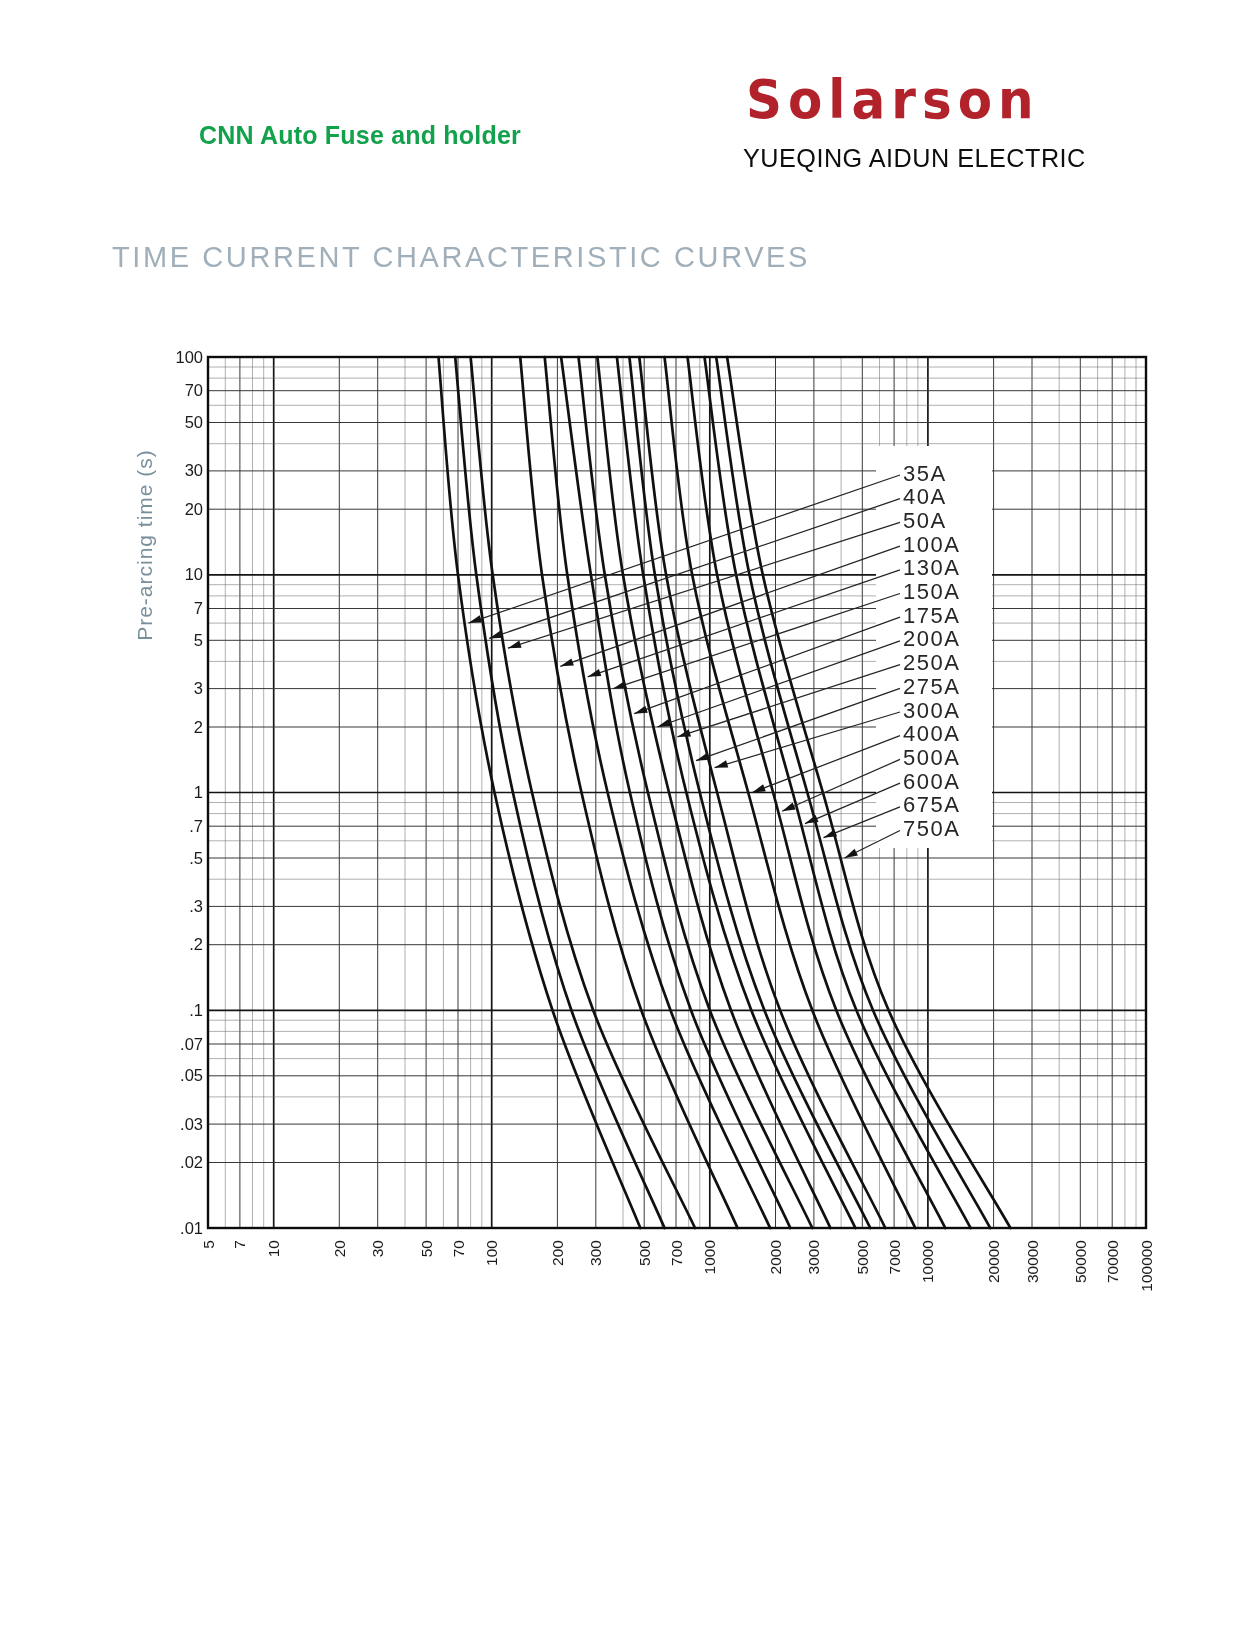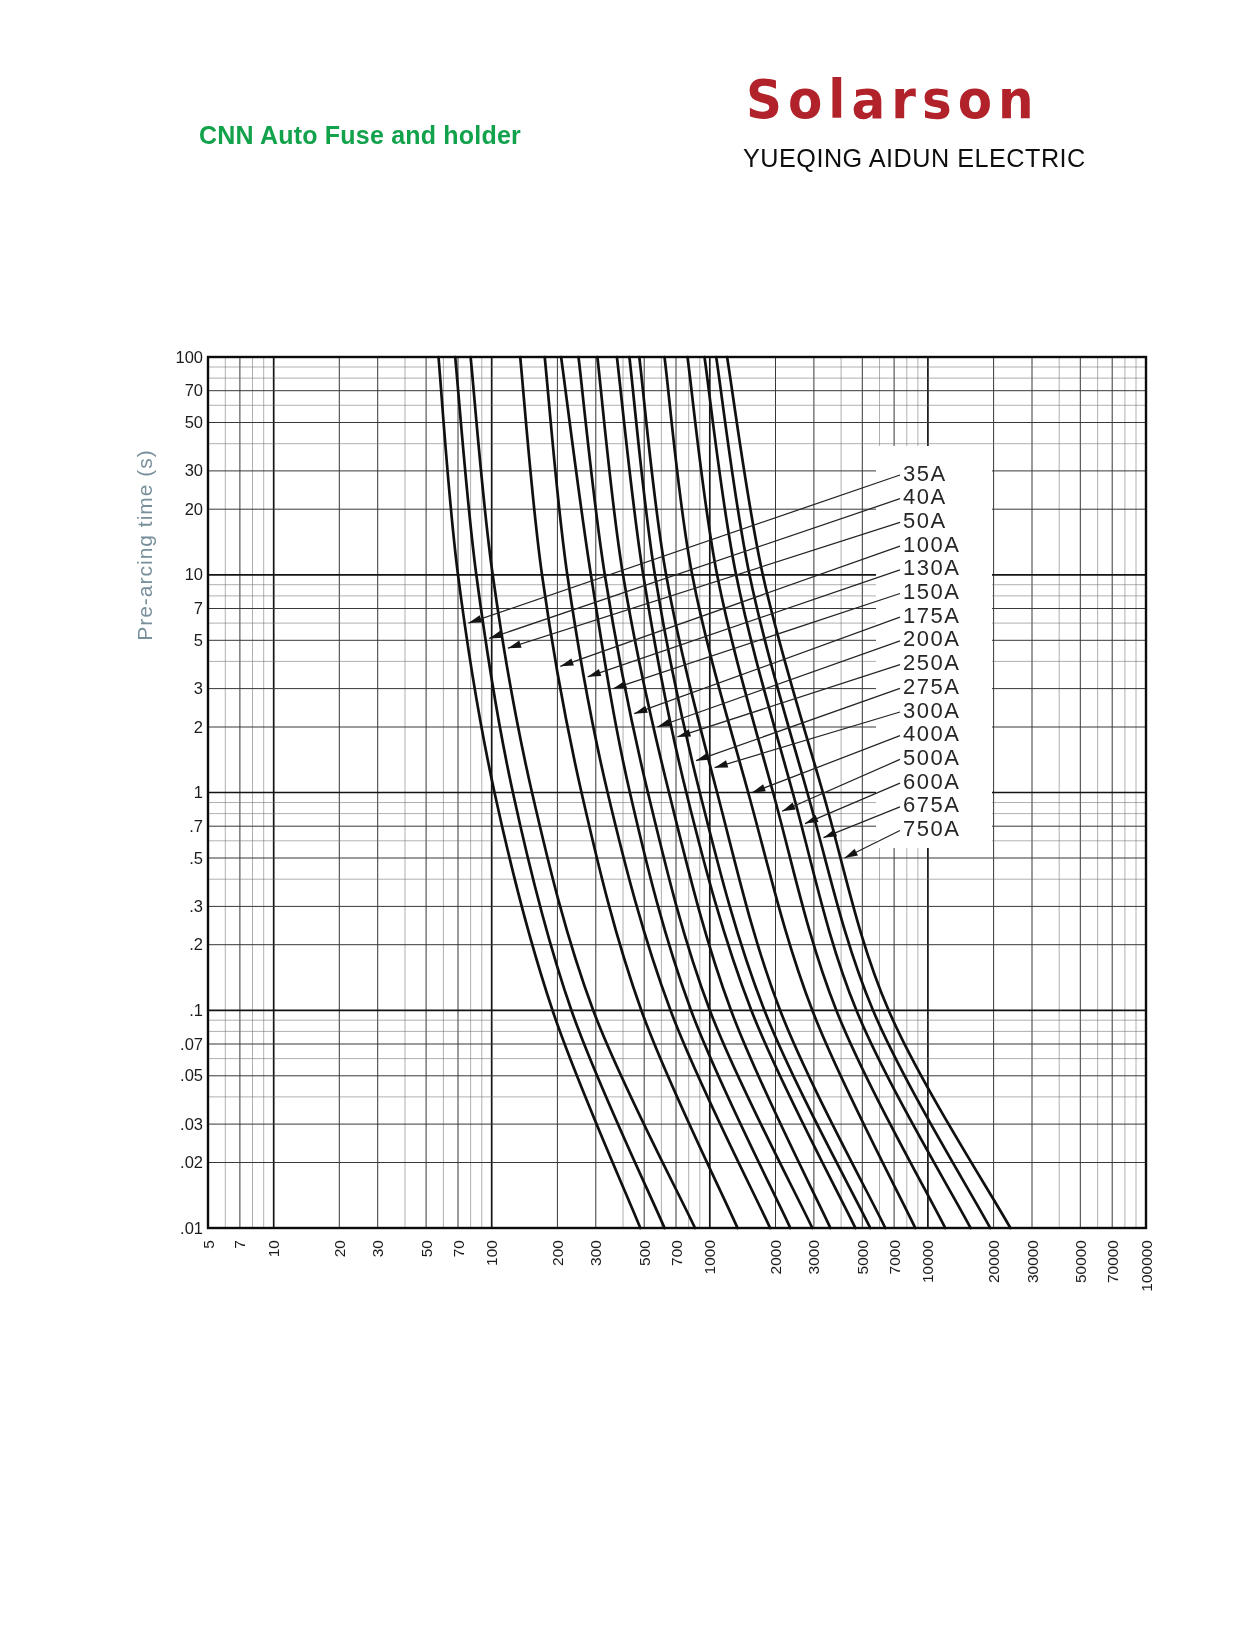--- a/index.html
+++ b/index.html
@@ -56,20 +56,21 @@
 </head>
 <body>
 
 <div class="page">
   <header>
     <div class="product-title">CNN Auto Fuse and holder</div>
     <div class="brand-logo">Solarson</div>
     <div class="brand-company">YUEQING AIDUN ELECTRIC</div>
   </header>
 
+  <h1 class="chart-title">TIME CURRENT CHARACTERISTIC CURVES</h1>
 
   <div class="y-axis-title">Pre-arcing time (s)</div>
 
   <svg id="chart" width="1255" height="1625" viewBox="0 0 1255 1625" xmlns="http://www.w3.org/2000/svg">
       <defs>
         <marker id="arrow" viewBox="0 0 16 10" refX="15" refY="5" markerWidth="15" markerHeight="9.5" orient="auto" markerUnits="userSpaceOnUse">
           <path d="M1,1 L15,5 L1,9 Z" fill="#141414"></path>
         </marker>
       </defs>
       <g>

